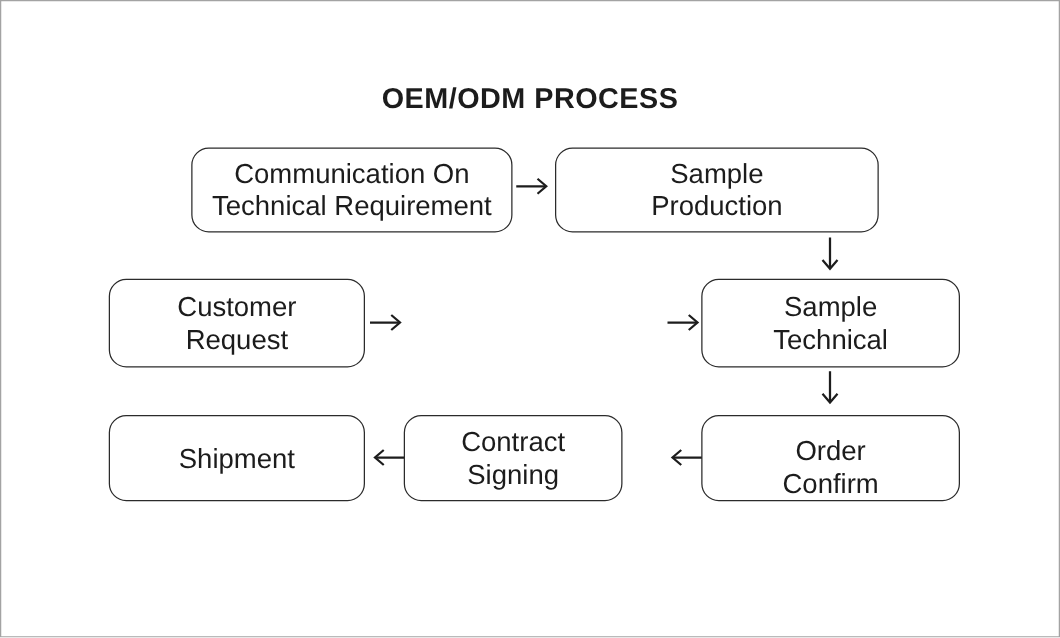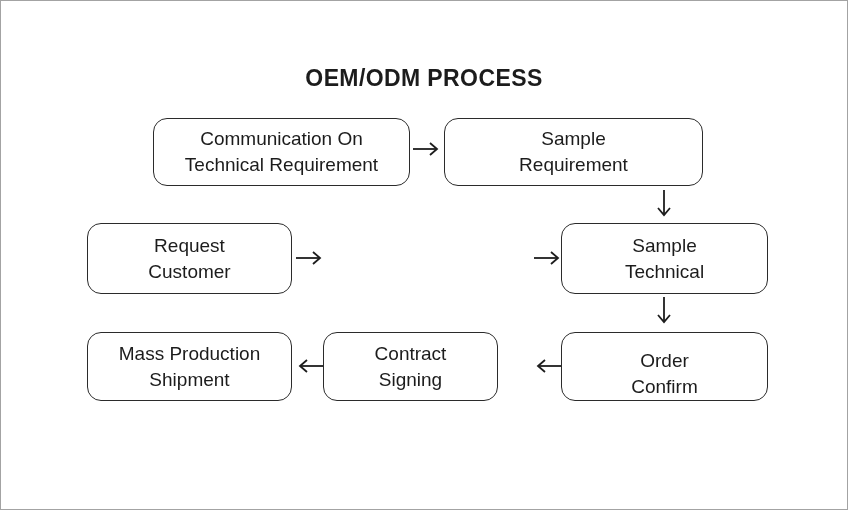--- a/index.html
+++ b/index.html
@@ -28,21 +28,21 @@
     position: absolute;
     box-sizing: border-box;
     border: 1.6px solid var(--box-border, #2b2b2b);
     border-radius: 14px;
     background: var(--background, #ffffff);
     display: flex;
     flex-direction: column;
     align-items: center;
     justify-content: center;
     text-align: center;
-    font-size: 19px;
+    font-size: 22px;
     line-height: 26px;
   }
   .node .line { white-space: nowrap; }
   .node.condensed .line1 { transform: scaleX(0.87); transform-origin: center; }
   
   .n-comm { left: 152px; top: 117px; width: 257px; height: 68px; }
   .n-prep { left: 443px; top: 117px; width: 259px; height: 68px; }
   .n-cust { left:  86px; top: 222px; width: 205px; height: 71px; }
   .n-conf { left: 322px; top: 222px; width: 207px; height: 71px; }
   .n-ship { left: 560px; top: 222px; width: 207px; height: 71px; }
@@ -73,33 +73,33 @@
 
   <div class="arrow a1">
     <svg width="30" height="18" viewBox="0 0 30 18" fill="none" stroke="currentColor" stroke-width="1.8">
       <path d="M1 9 H24"></path>
       <path d="M18 3 L25 9 L18 15"></path>
     </svg>
   </div>
 
   <div class="node n-prep">
     <div class="line line1">Sample</div>
-    <div class="line line2">Requirement</div>
+    <div class="line line2">Production</div>
   </div>
 
   <div class="arrow v1">
     <svg width="18" height="32" viewBox="0 0 18 32" fill="none" stroke="currentColor" stroke-width="1.8">
       <path d="M9 1 V25"></path>
       <path d="M3 19 L9 26 L15 19"></path>
     </svg>
   </div>
 
   <div class="node n-cust">
+    <div class="line line1">Customer</div>
     <div class="line line2">Request</div>
-    <div class="line line1">Customer</div>
   </div>
 
   <div class="arrow a2">
     <svg width="30" height="18" viewBox="0 0 30 18" fill="none" stroke="currentColor" stroke-width="1.8">
       <path d="M1 9 H24"></path>
       <path d="M18 3 L25 9 L18 15"></path>
     </svg>
   </div>
 
 
@@ -116,21 +116,20 @@
   </div>
 
   <div class="arrow v2">
     <svg width="18" height="32" viewBox="0 0 18 32" fill="none" stroke="currentColor" stroke-width="1.8">
       <path d="M9 1 V25"></path>
       <path d="M3 19 L9 26 L15 19"></path>
     </svg>
   </div>
 
   <div class="node n-mass">
-    <div class="line line1">Mass Production</div>
     <div class="line line2">Shipment</div>
   </div>
 
   <div class="arrow a4">
     <svg width="30" height="18" viewBox="0 0 30 18" fill="none" stroke="currentColor" stroke-width="1.8">
       <path d="M29 9 H6"></path>
       <path d="M12 3 L5 9 L12 15"></path>
     </svg>
   </div>
 

